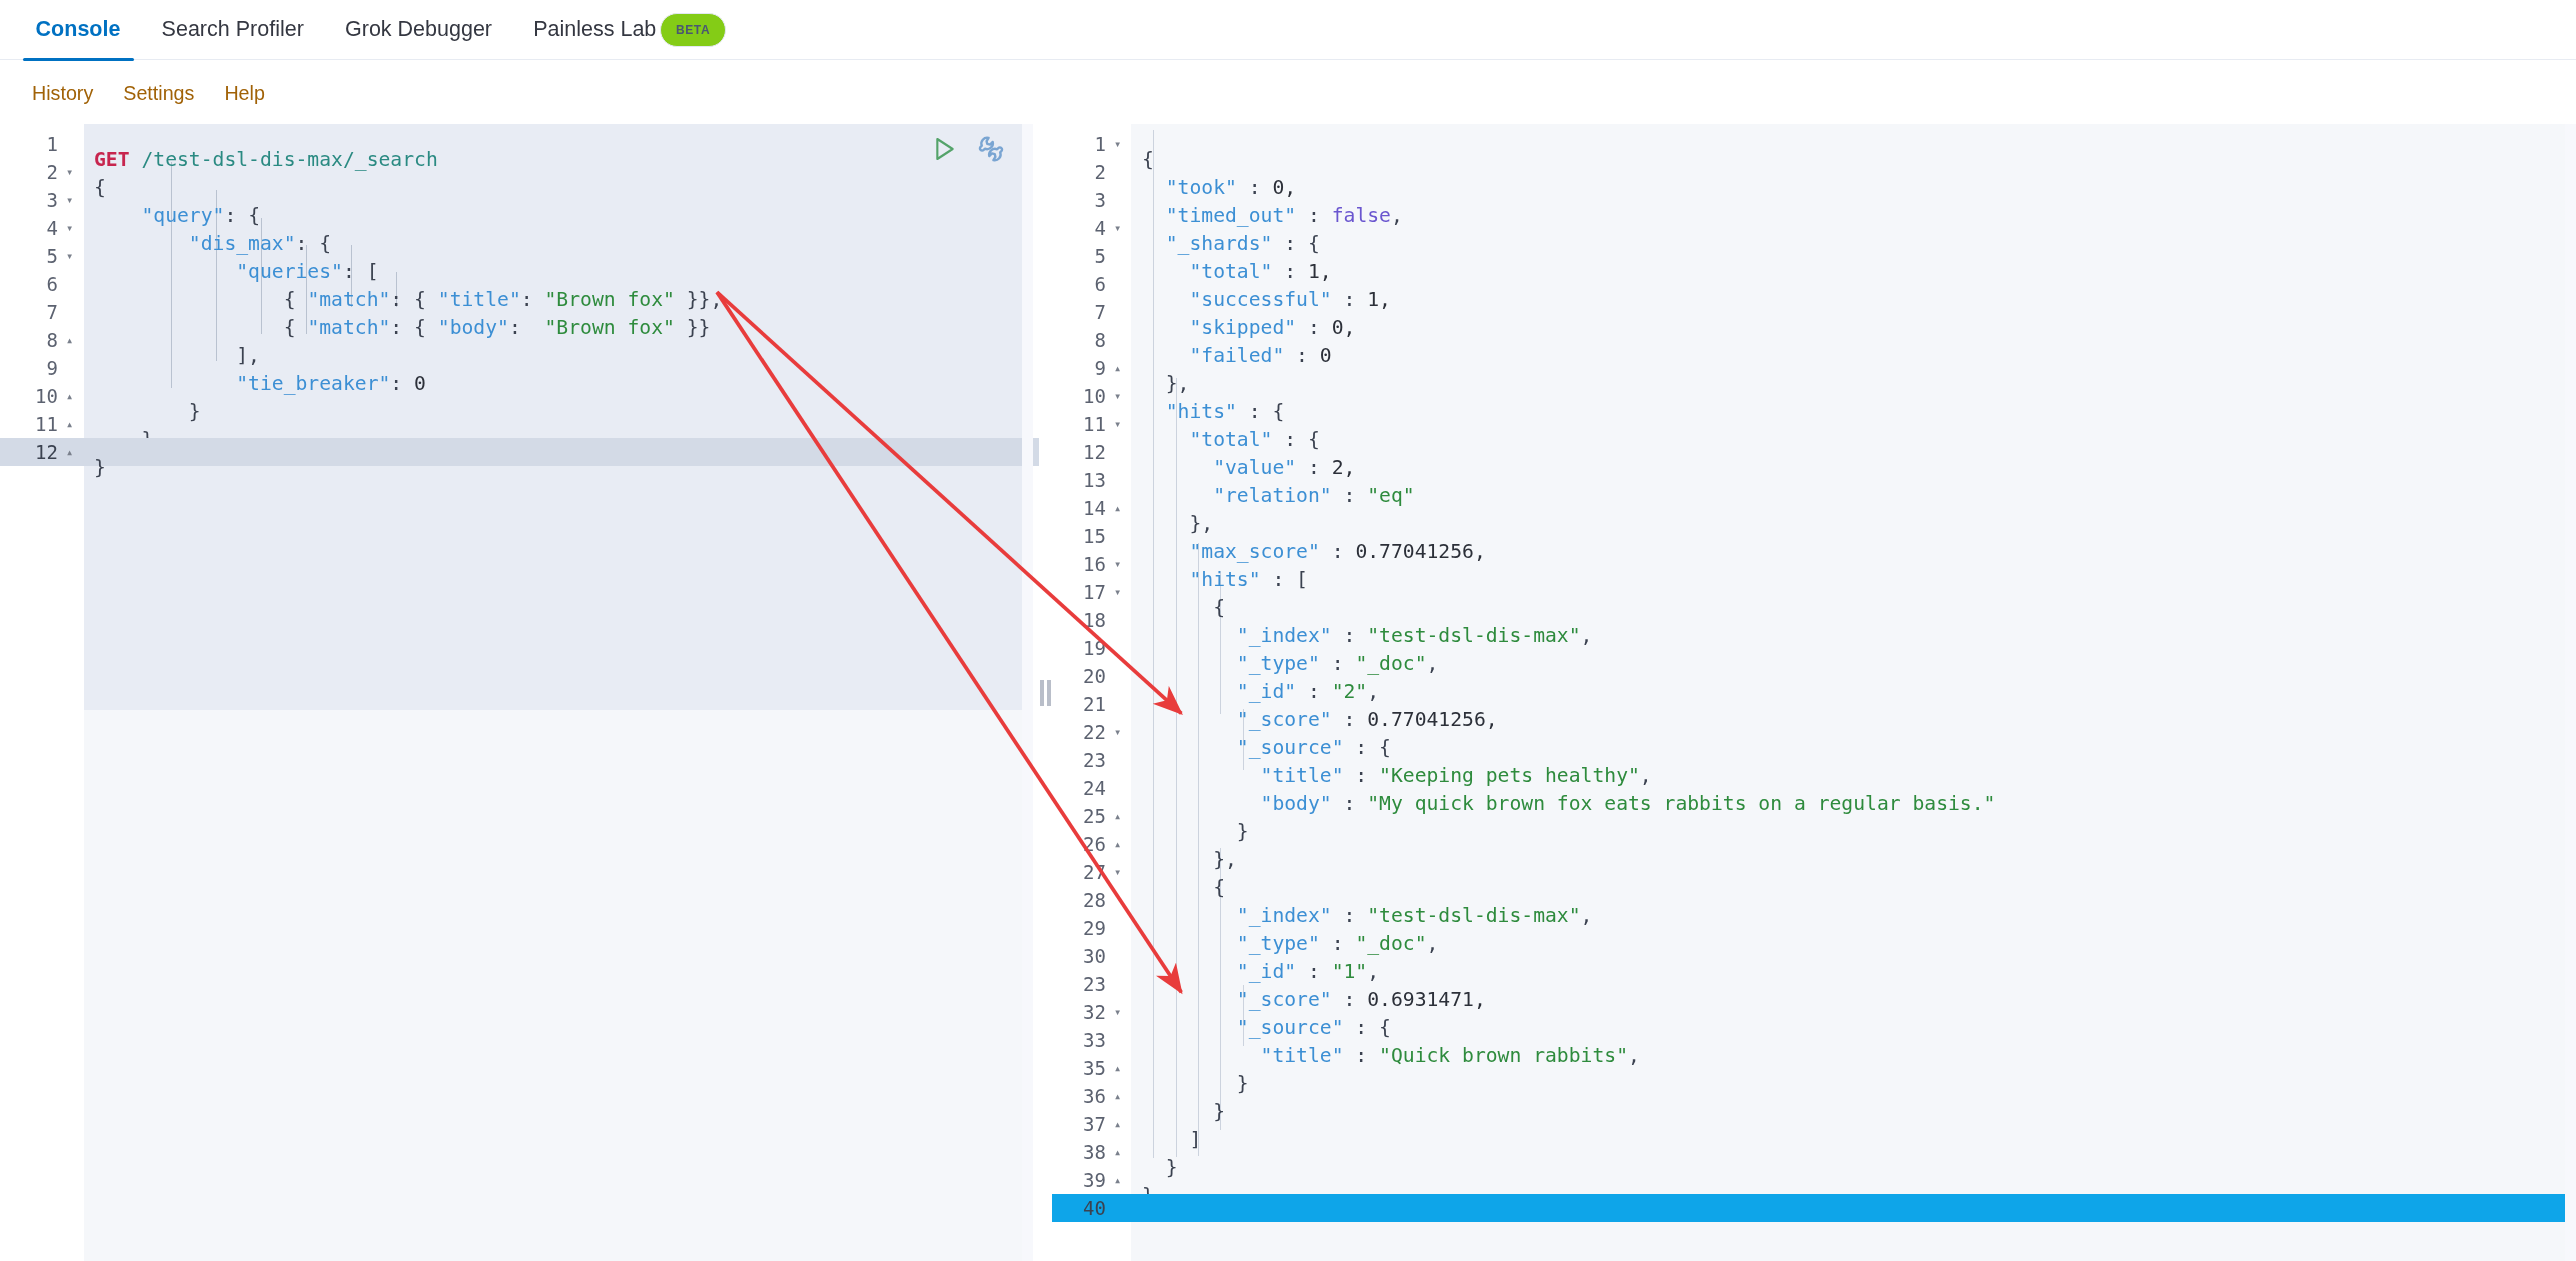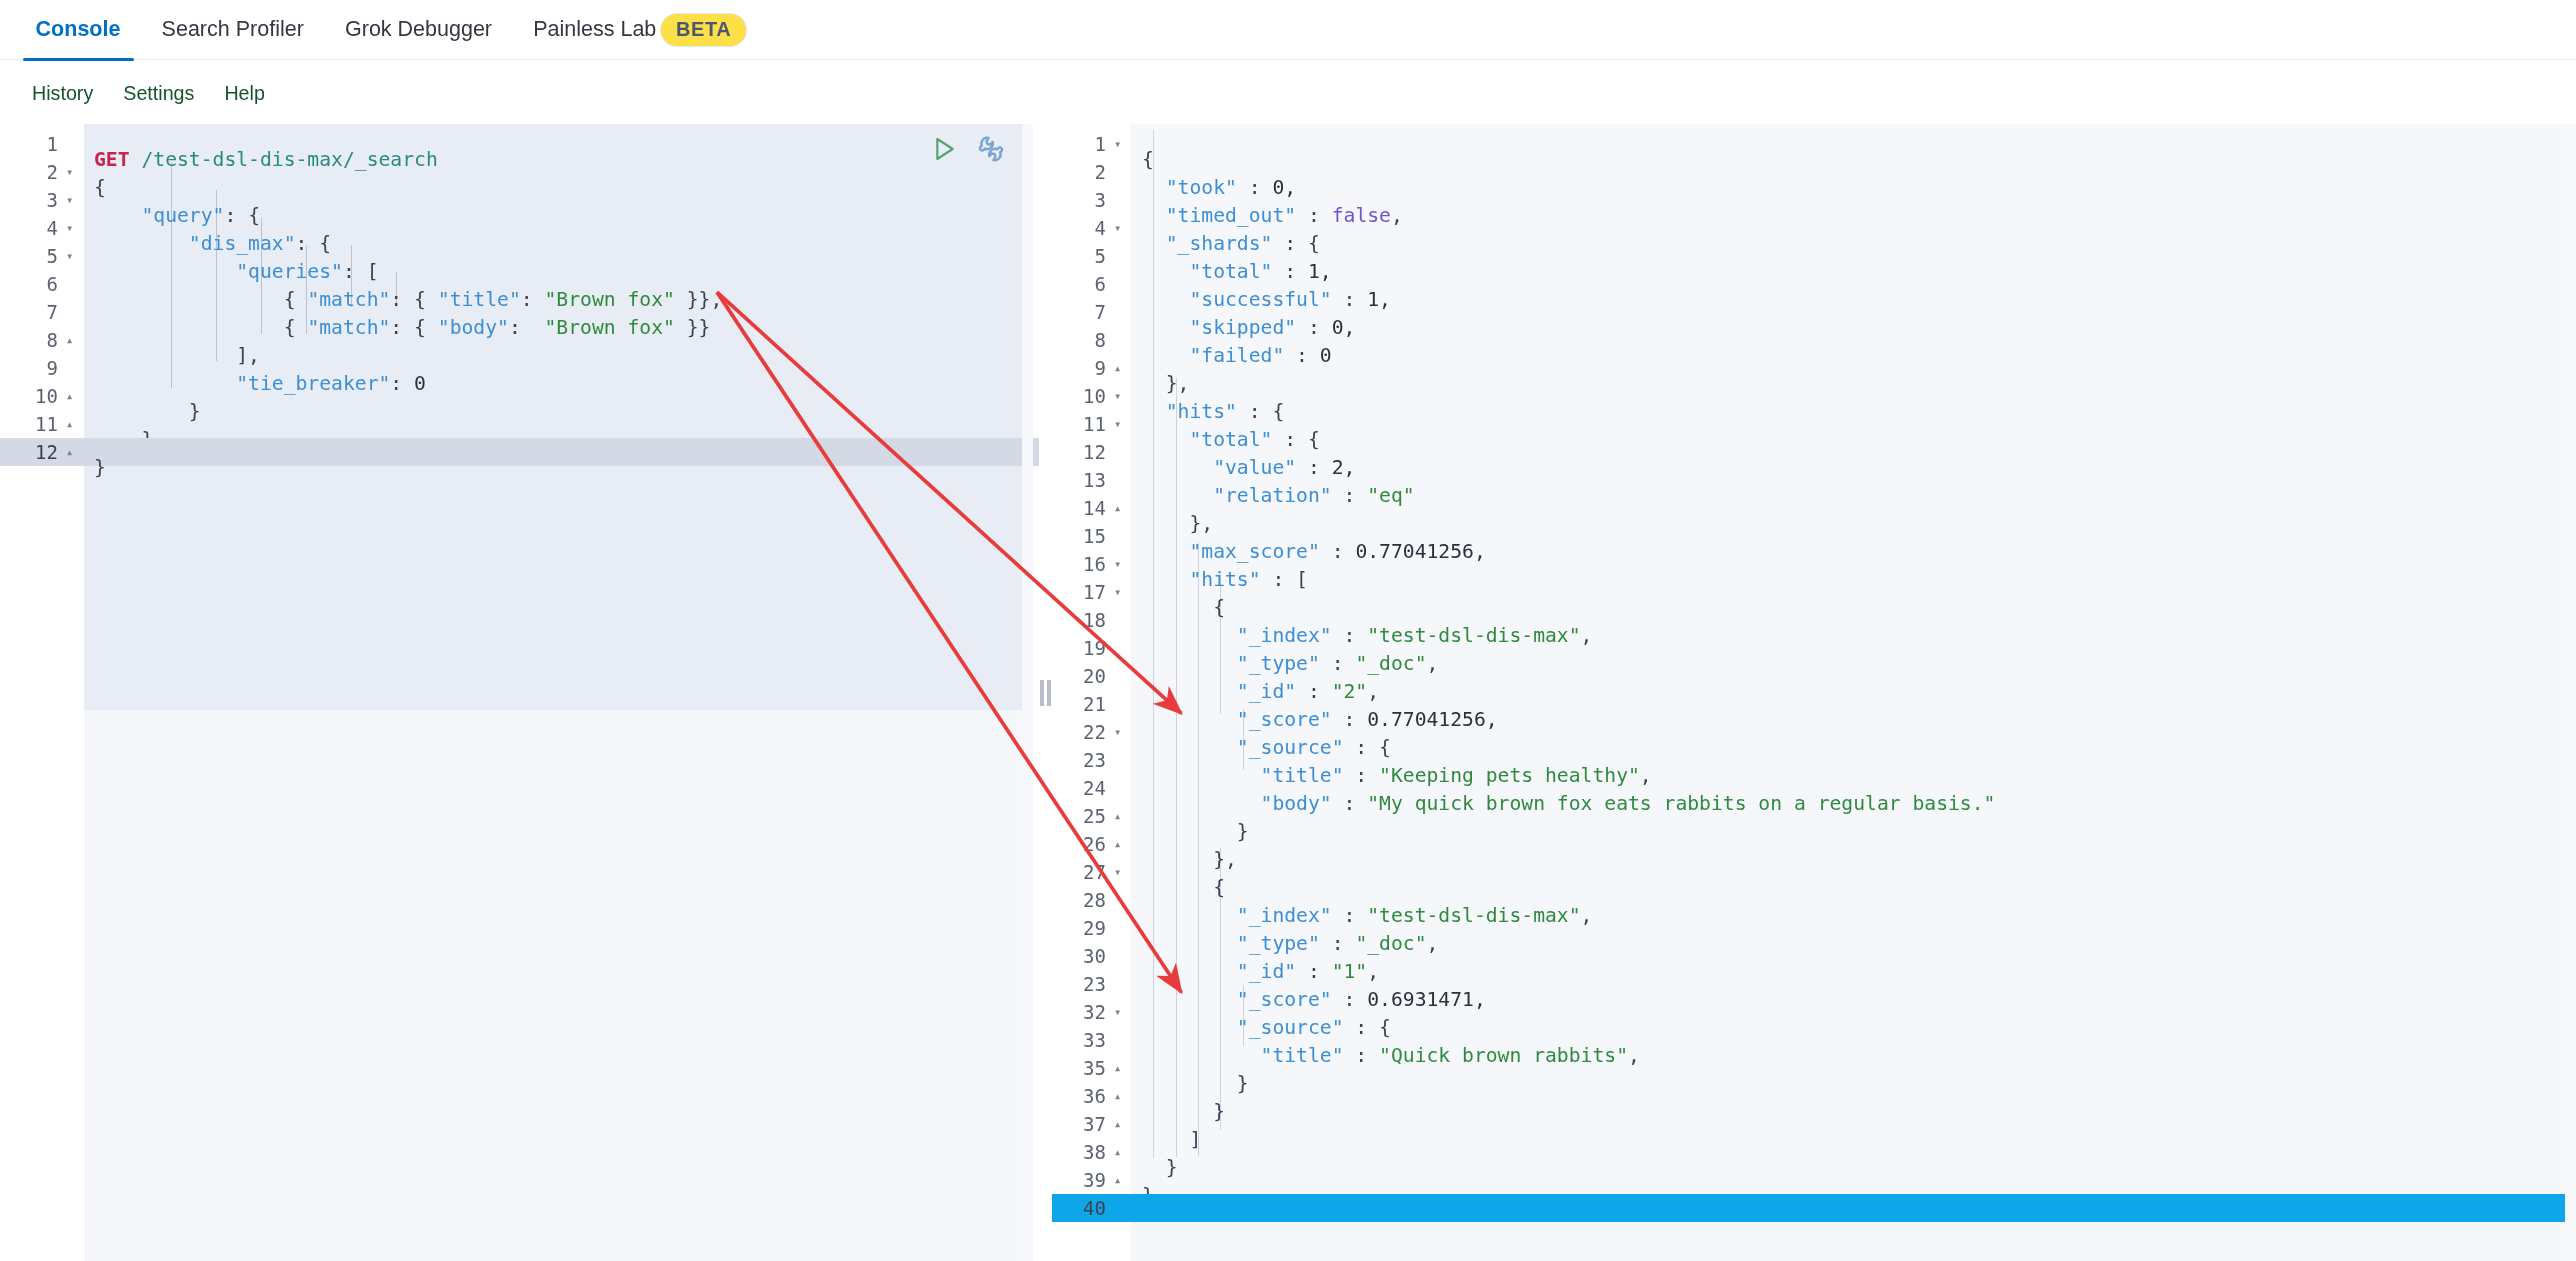--- a/index.html
+++ b/index.html
@@ -31,32 +31,32 @@
   }
   .tab.active { color: #0071c2; font-weight: 700; }
   .tab.active::after {
     content: ""; position: absolute; left: 7.5px; right: 7.5px; bottom: -1.9px;
     height: 3.7px; background: #0071c2; border-radius: 1.9px;
   }
   .beta-badge {
     display: inline-flex; align-items: center; justify-content: center;
     height: 34px; padding: 0 15px; margin-left: 3.7px;
     border: 1.9px solid #e3e8f2; border-radius: 17px;
-    font-size: 20px; font-weight: bold; letter-spacing: 0.6px;
-    color: #4a5772; background: #fde047;
+    font-size: 12px; font-weight: bold; letter-spacing: 0.6px;
+    color: #4a5772; background: #84cc16;
   }
 
   
   .subnav {
     position: absolute; left: 0; top: 62px; width: 2576px; height: 62px;
     display: flex; align-items: center; gap: 0;
     padding-left: 17px; background: #ffffff;
   }
   .subnav-item {
-    font-size: 19.7px; color: #14532d; padding: 0 15px; cursor: pointer;
+    font-size: 19.7px; color: #a16207; padding: 0 15px; cursor: pointer;
     white-space: nowrap;
   }
 
   
   .panes { position: absolute; left: 0; top: 124px; width: 2576px; height: 1138px; }
 
   .pane { position: absolute; top: 0; height: 1138px; }
   .pane-left  { left: 0;    width: 1039px; }
   .pane-right { left: 1052px; width: 1524px; }
 

